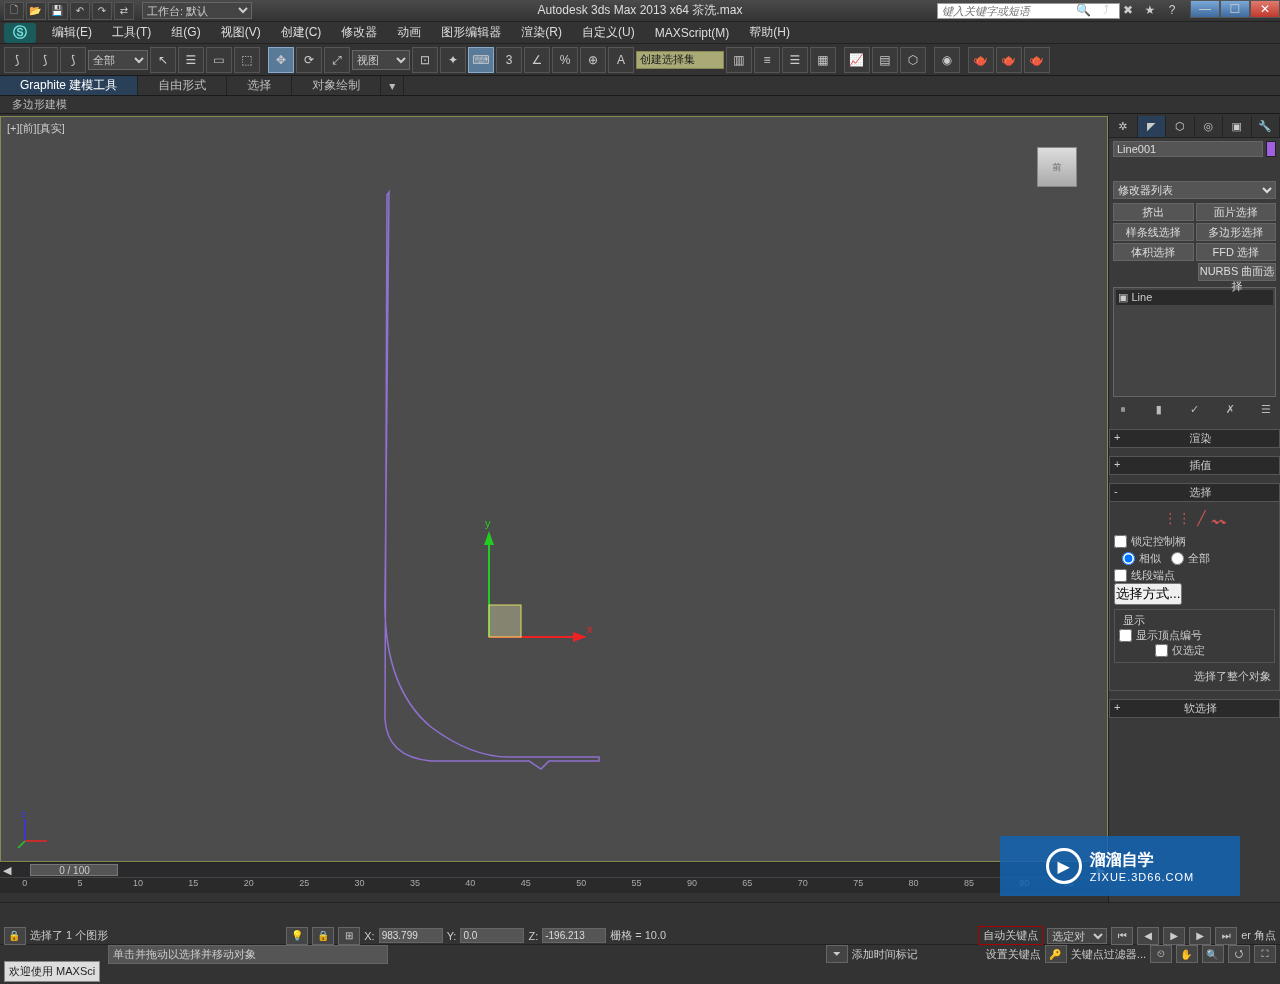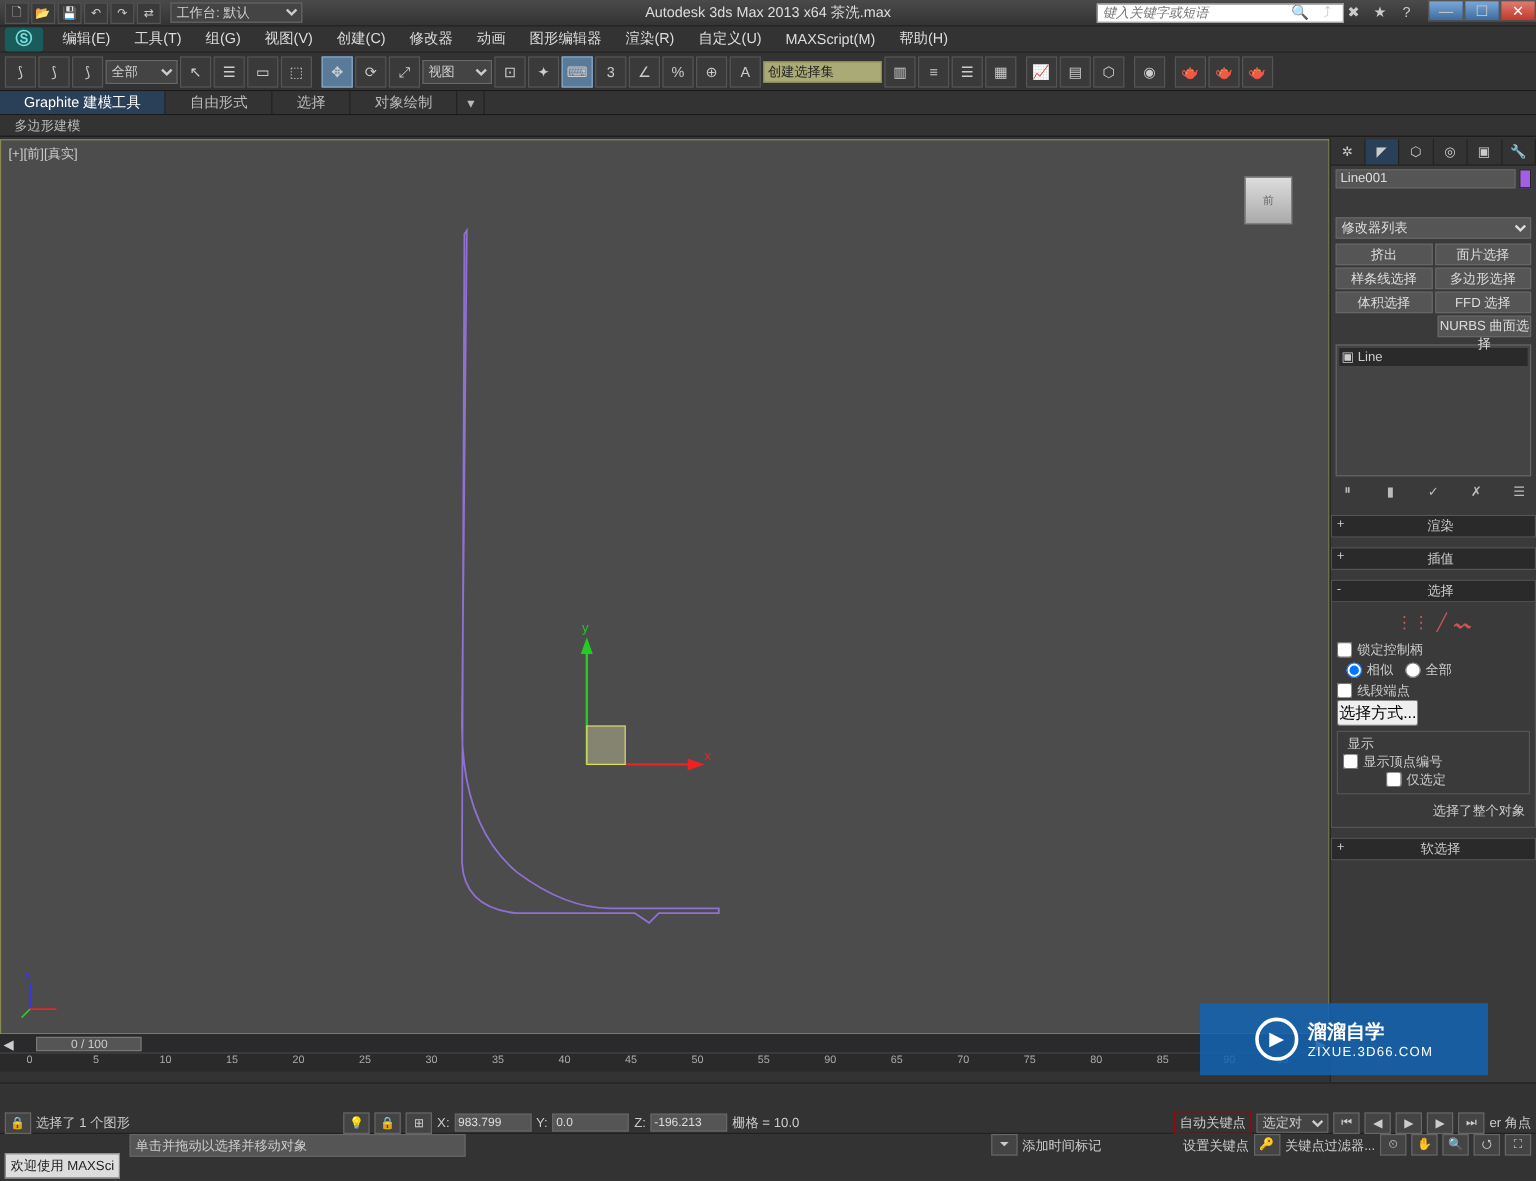--- a/index.html
+++ b/index.html
@@ -6,41 +6,41 @@
 body { background: #333; color: #ccc; font-size: 11px; width: 1280px; height: 984px; overflow: hidden; position: relative; }
 
 
 .titlebar { height: 22px; background: linear-gradient(#4a4a4a, #333); display: flex; align-items: center; position: relative; border-bottom: 1px solid #222; }
 .titlebar .qat { display: flex; gap: 2px; margin-left: 4px; }
 .titlebar .qat .btn { width: 20px; height: 18px; background: #3a3a3a; border: 1px solid #555; display: inline-flex; align-items: center; justify-content: center; font-size: 10px; }
 .titlebar .workspace { margin-left: 8px; display: flex; align-items: center; }
 .titlebar .workspace select { background: #444; color: #ccc; border: 1px solid #666; font-size: 11px; height: 17px; width: 110px; }
 .titlebar .title { position: absolute; left: 50%; transform: translateX(-50%); font-size: 12px; color: #ddd; }
 .titlebar .search { position: absolute; right: 160px; }
-.titlebar .search input { width: 206px; height: 16px; background: #fff; border: 1px solid #999; font-size: 11px; font-style: italic; color: #888; padding: 0 4px; }
+.titlebar .search input { width: 183px; height: 16px; background: #fff; border: 1px solid #999; font-size: 11px; font-style: italic; color: #888; padding: 0 4px; }
 .titlebar .righticons { position: absolute; right: 100px; display: flex; gap: 6px; }
 .titlebar .righticons span { width: 16px; height: 16px; display: inline-block; color: #ccc; text-align: center; font-size: 12px; }
 .titlebar .winbtns { position: absolute; right: 0; top: 0; display: flex; }
 .titlebar .winbtns div { width: 30px; height: 18px; text-align: center; font-size: 12px; line-height: 16px; border: 1px solid #555; }
 .titlebar .winbtns .min { background: linear-gradient(#7aa8d8,#3e6a9e); }
 .titlebar .winbtns .max { background: linear-gradient(#7aa8d8,#3e6a9e); }
 .titlebar .winbtns .close { background: linear-gradient(#e07a70,#c0392b); color: #fff; }
 
 
 .menubar { height: 22px; background: #333; display: flex; align-items: center; padding-left: 4px; border-bottom: 1px solid #222; }
 .menubar .appicon { width: 32px; height: 20px; background: #1a5c5c; border-radius: 3px; margin-right: 6px; display: flex; align-items: center; justify-content: center; color: #7dd; font-size: 14px; font-weight: bold; }
 .menubar .menu { padding: 2px 10px; color: #ddd; font-size: 12px; }
 
 
 .maintoolbar { height: 32px; background: #333; display: flex; align-items: center; padding: 2px 4px; gap: 2px; border-bottom: 1px solid #1a1a1a; }
 .maintoolbar .tbtn { width: 26px; height: 26px; background: #3a3a3a; border: 1px solid #555; display: inline-flex; align-items: center; justify-content: center; font-size: 12px; }
 .maintoolbar .tbtn.active { background: #5a7a9a; border-color: #88aacc; }
 .maintoolbar select { background: #444; color: #ccc; border: 1px solid #666; height: 20px; font-size: 11px; }
 .maintoolbar .sep { width: 4px; }
-.maintoolbar input.named { background: #aa7; color: #222; border: 1px solid #885; height: 18px; width: 99px; font-size: 11px; padding: 0 3px; }
+.maintoolbar input.named { background: #aa7; color: #222; border: 1px solid #885; height: 18px; width: 88px; font-size: 11px; padding: 0 3px; }
 
 
 .ribbon { height: 20px; background: #333; display: flex; align-items: stretch; border-bottom: 1px solid #1a1a1a; }
 .ribbon .tab { padding: 2px 20px; font-size: 12px; color: #bbb; border-right: 1px solid #222; display: flex; align-items: center; }
 .ribbon .tab.active { background: #2a4058; color: #fff; }
 .ribbon2 { height: 18px; background: #333; border-bottom: 1px solid #1a1a1a; }
 .ribbon2 .subtab { display: inline-block; padding: 1px 12px; font-size: 11px; color: #bbb; }
 
 
 .vpview { position: absolute; top: 116px; left: 0; right: 172px; bottom: 122px; background: #4c4c4c; border: 1px solid #888855; }

